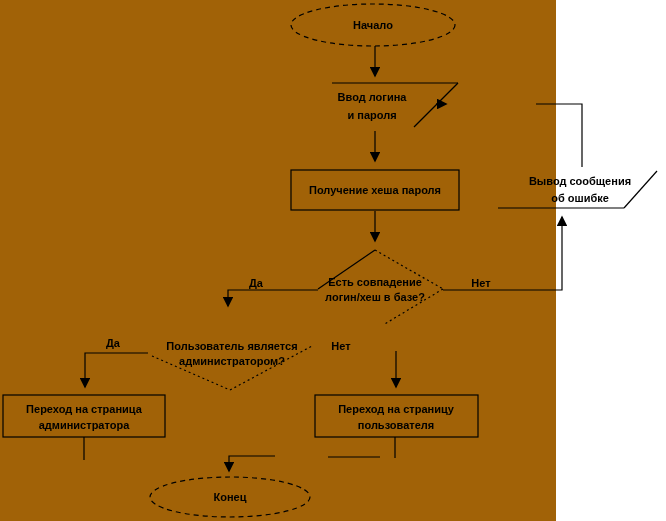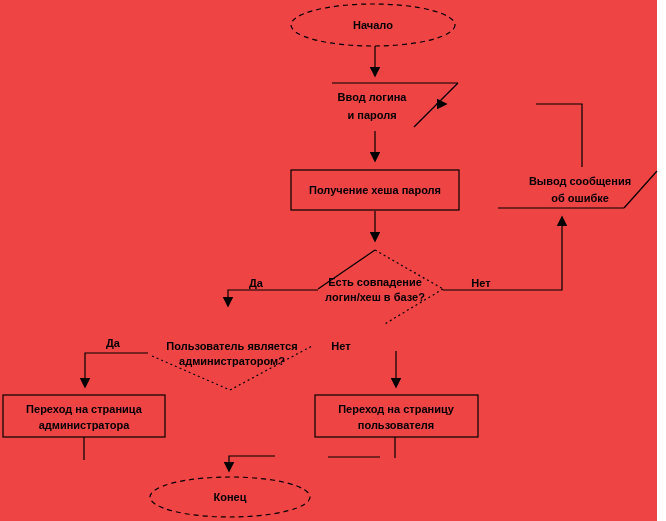--- a/index.html
+++ b/index.html
@@ -1,19 +1,19 @@
 <!DOCTYPE html>
 <html><head>
 <meta charset="utf-8">
 <style>
   html, body { margin: 0; padding: 0; background: #ffffff; }
   .stage {
     position: relative;
-    width: 657px; height: 521px;
-    background: #ef4444;
+    width: 556px; height: 521px;
+    background: #a16207;
     font-family: "Liberation Sans", sans-serif;
   }
   svg text {
     font-family: "Liberation Sans", sans-serif;
     font-size: 11px;
     font-weight: bold;
     fill: #000000;
   }
   .shape { fill: none; stroke: #000000; stroke-width: 1.2; }
   .edge  { fill: none; stroke: #000000; stroke-width: 1.2; }

